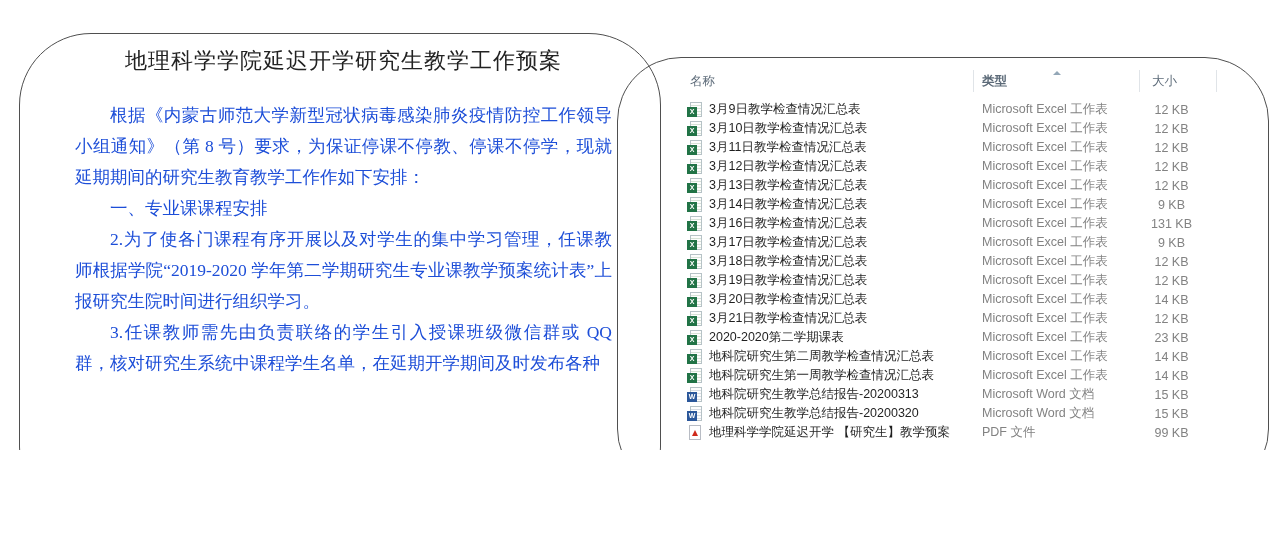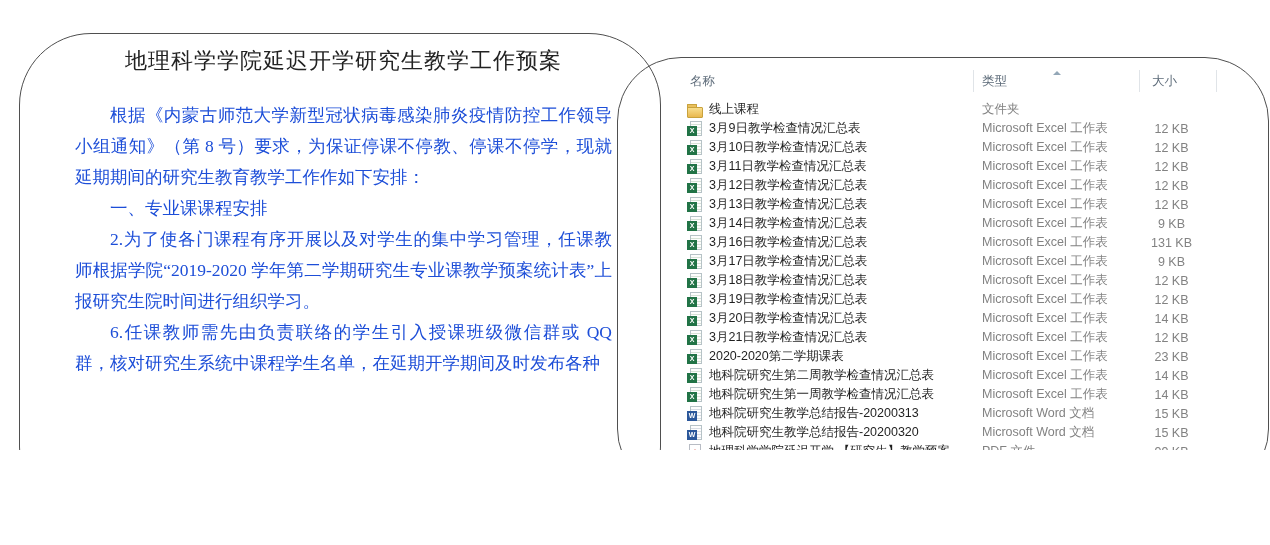--- a/index.html
+++ b/index.html
@@ -12,21 +12,21 @@
   .doc-title{font-size:22px;line-height:30px;text-align:center;letter-spacing:1px;
              margin:0 0 24px 0;font-weight:normal;color:#222;}
   .doc-body p{margin:0;font-size:17.5px;line-height:31px;text-align:justify;
               text-indent:2em;color:#1d4ed8;}
 
   
   .files-area{position:absolute;left:672px;top:70px;width:540px;font-size:12.5px;}
   .fheader{display:flex;height:24px;align-items:flex-start;color:#5d6b79;position:relative;}
   .hcell{height:22px;line-height:22px;border-right:1px solid #e0e4e8;box-sizing:border-box;}
   .hcell.name{width:290px;padding-left:6px;}
-  .hcell.type{width:166px;padding-left:8px;}
+  .hcell.type{width:166px;padding-left:8px;font-weight:bold;}
   .hcell.size{width:77px;padding-left:12px;}
   .sort-caret{position:absolute;left:369px;top:1px;width:0;height:0;
               border-left:4px solid transparent;border-right:4px solid transparent;
               border-bottom:4px solid #93a7b7;}
   .frows{margin-top:6px;}
   .frow{display:flex;height:19px;align-items:center;}
   .cell-name{width:290px;display:flex;align-items:center;box-sizing:border-box;
              color:#1f1f1f;white-space:nowrap;overflow:hidden;}
   .cell-type{width:166px;padding-left:8px;color:#828282;box-sizing:border-box;white-space:nowrap;}
   .cell-size{width:77px;padding-right:14px;color:#828282;text-align:center;box-sizing:border-box;}
@@ -60,45 +60,34 @@
 <body>
 
 <div class="canvas">
 
   <div class="doc-area">
     <h1 class="doc-title">地理科学学院延迟开学研究生教学工作预案</h1>
     <div class="doc-body">
       <p>根据《内蒙古师范大学新型冠状病毒感染肺炎疫情防控工作领导小组通知》（第 8 号）要求，为保证停课不停教、停课不停学，现就延期期间的研究生教育教学工作作如下安排：</p>
       <p>一、专业课课程安排</p>
       <p>2.为了使各门课程有序开展以及对学生的集中学习管理，任课教师根据学院“2019-2020 学年第二学期研究生专业课教学预案统计表”上报研究生院时间进行组织学习。</p>
-      <p>6.任课教师需先由负责联络的学生引入授课班级微信群或 QQ 群，核对研究生系统中课程学生名单，在延期开学期间及时发布各种</p>
+      <p>3.任课教师需先由负责联络的学生引入授课班级微信群或 QQ 群，核对研究生系统中课程学生名单，在延期开学期间及时发布各种</p>
     </div>
   </div>
 
   <div class="files-area">
     <div class="fheader">
       <div class="hcell name">名称</div>
       <div class="hcell type">类型</div>
       <div class="hcell size">大小</div>
       <span class="sort-caret"></span>
     </div>
     <div class="frows">
         <div class="frow">
           <span class="cell-name">
-            <span class="fi folder">
-              <span class="tab"></span>
-              <span class="fbody"></span>
-            </span>
-            <span>线上课程</span>
-          </span>
-          <span class="cell-type">文件夹</span>
-          <span class="cell-size"></span>
-        </div>
-        <div class="frow">
-          <span class="cell-name">
             <span class="fi excel">
               <span class="page"></span>
               <span class="badge">X</span>
             </span>
             <span>3月9日教学检查情况汇总表</span>
           </span>
           <span class="cell-type">Microsoft Excel 工作表</span>
           <span class="cell-size">12 KB</span>
         </div>
         <div class="frow">

